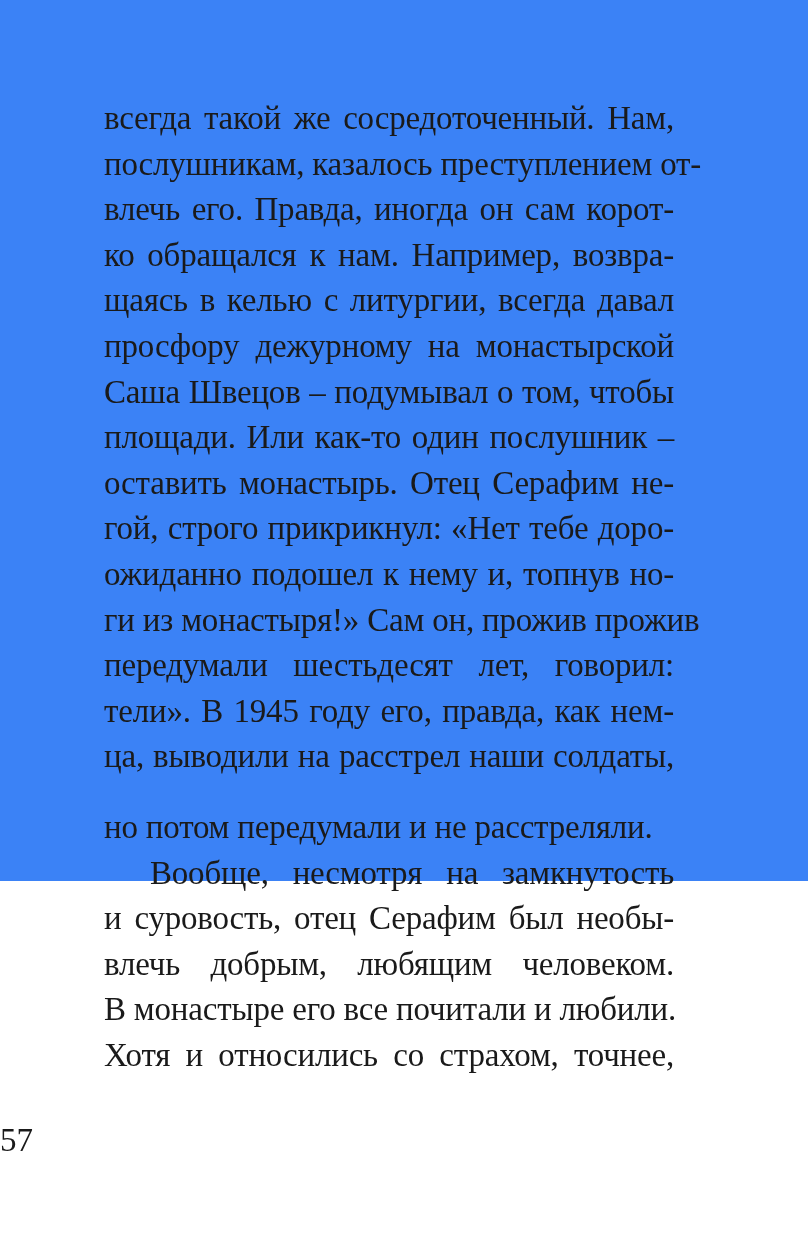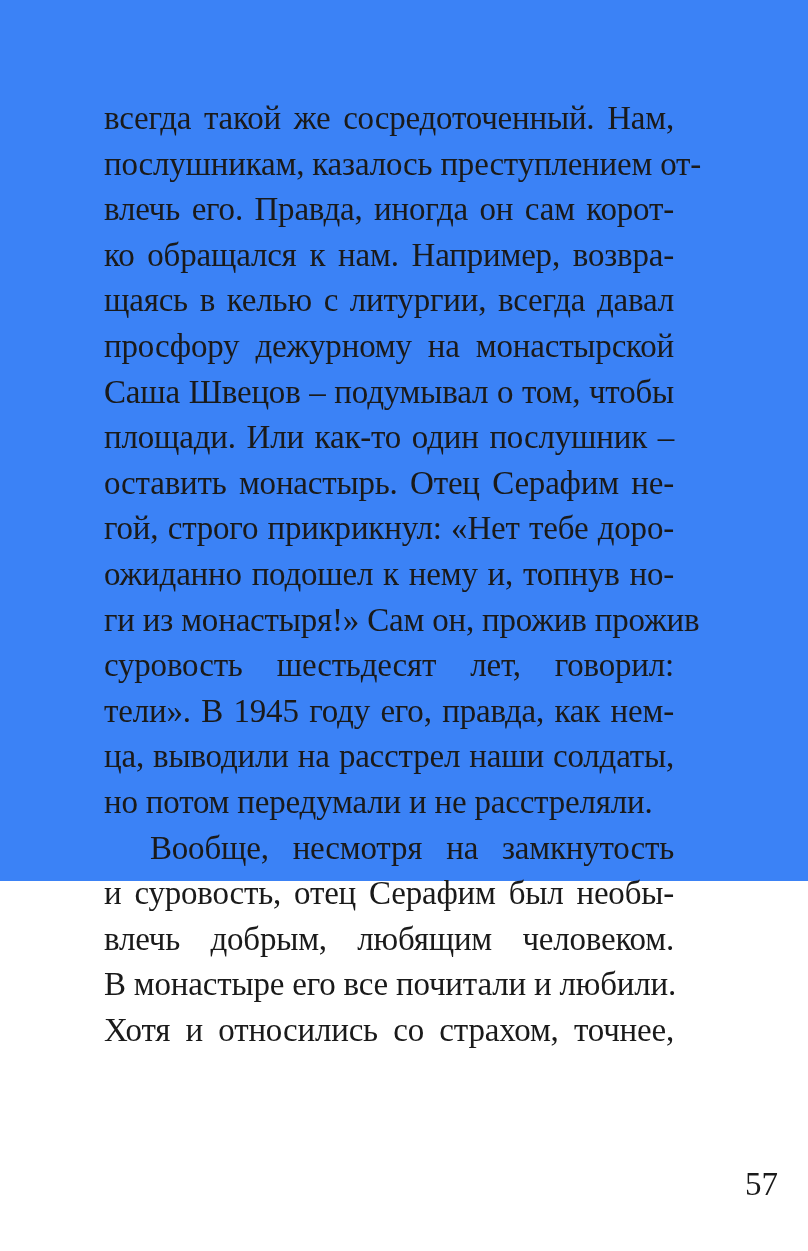--- a/index.html
+++ b/index.html
@@ -34,54 +34,54 @@
       height: 45.6px;
       line-height: 45.6px;
       font-size: 33px;
       white-space: nowrap;
       text-align: justify;
       text-align-last: justify;
       letter-spacing: -0.2px;
     }
     .line.last {
       text-align-last: left;
+      margin-top: 25px;
     }
     .line.indent {
       padding-left: 46px;
     }
     .page-number {
       position: absolute;
       left: 0;
       width: 778px;
       top: 1118px;
-      text-align: right;
+      text-align: left;
       font-size: 33px;
       line-height: 45px;
-      margin-top: 44px;
     }
   </style>
 </head>
 <body>
 
 <div class="page">
   <div class="text-block">
 
     <span class="line">всегда такой же сосредоточенный. Нам,</span>
     <span class="line">послушникам, казалось преступлением от-</span>
     <span class="line">влечь его. Правда, иногда он сам корот-</span>
     <span class="line">ко обращался к нам. Например, возвра-</span>
     <span class="line">щаясь в келью с литургии, всегда давал</span>
     <span class="line">просфору дежурному на монастырской</span>
     <span class="line">Саша Швецов – подумывал о том, чтобы</span>
     <span class="line">площади. Или как-то один послушник –</span>
     <span class="line">оставить монастырь. Отец Серафим не-</span>
     <span class="line">гой, строго прикрикнул: «Нет тебе доро-</span>
     <span class="line">ожиданно подошел к нему и, топнув но-</span>
     <span class="line">ги из монастыря!» Сам он, прожив прожив</span>
-    <span class="line">суровость шестьдесят лет, говорил:</span>
+    <span class="line">передумали шестьдесят лет, говорил:</span>
     <span class="line">тели». В 1945 году его, правда, как нем-</span>
     <span class="line">ца, выводили на расстрел наши солдаты,</span>
     <span class="line last">но потом передумали и не расстреляли.</span>
 
     <span class="line indent">Вообще, несмотря на замкнутость</span>
     <span class="line">и суровость, отец Серафим был необы-</span>
     <span class="line">влечь добрым, любящим человеком.</span>
     <span class="line">В монастыре его все почитали и любили.</span>
     <span class="line">Хотя и относились со страхом, точнее,</span>
   </div>

